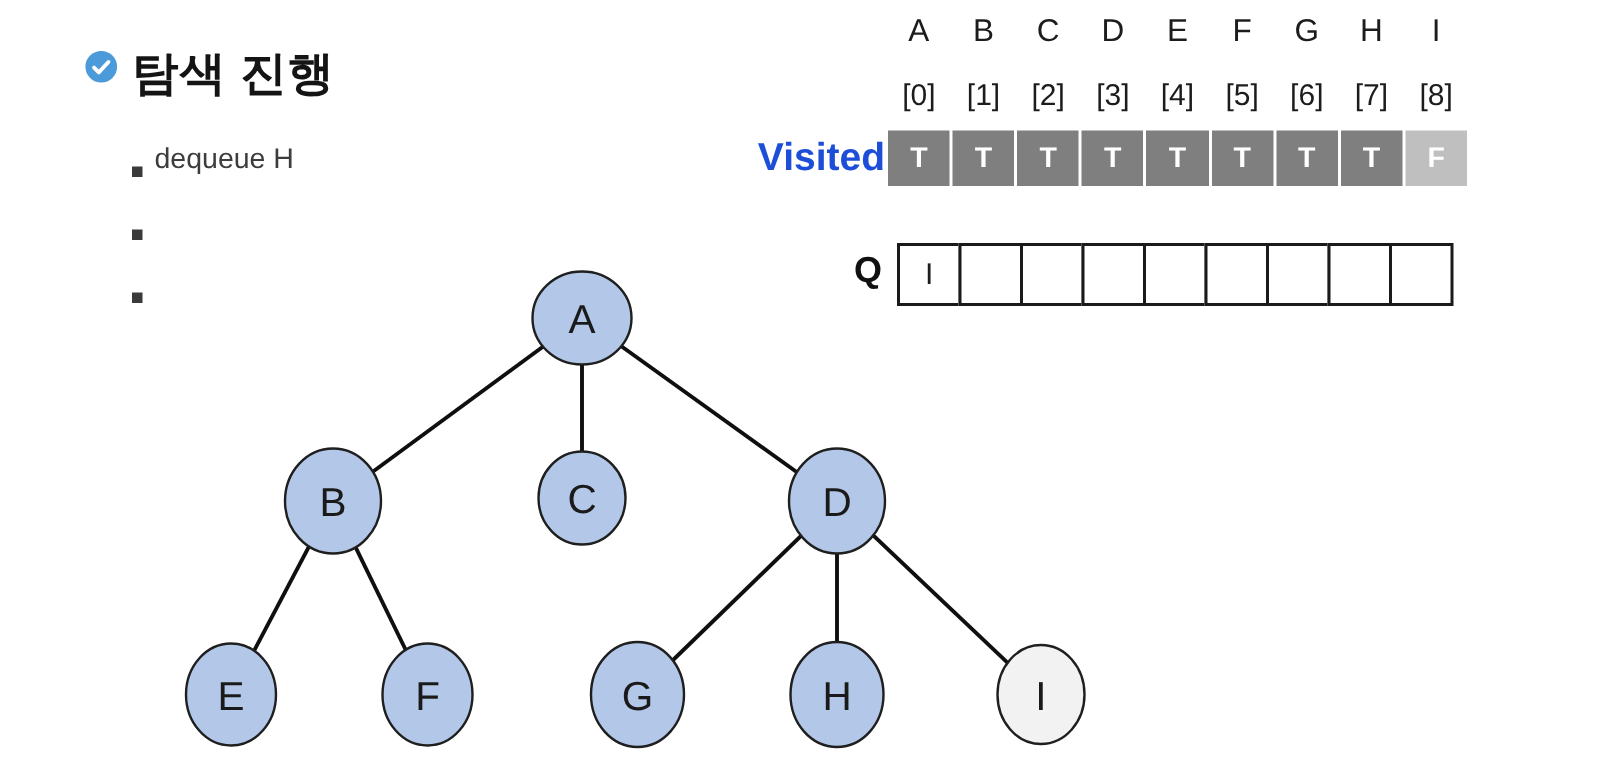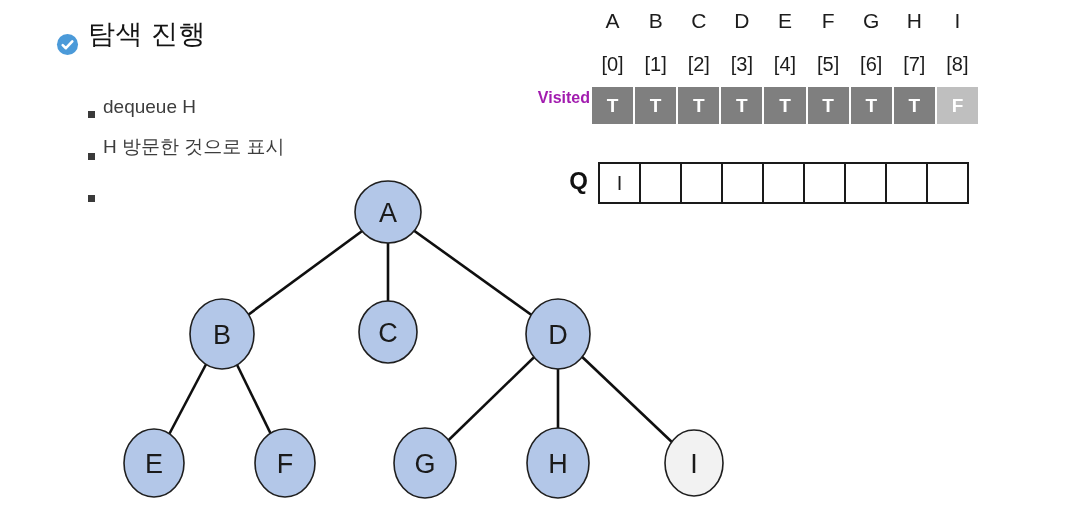--- a/index.html
+++ b/index.html
@@ -6,22 +6,22 @@
   html,body { background:#ffffff; }
   body { font-family:"Liberation Sans", sans-serif; }
   .slide {
     position:relative; width:1080px; height:506px;
     background:#ffffff; overflow:hidden;
   }
   
   .check-icon { position:absolute; left:56px; top:33px; width:23px; height:23px; }
   .check-icon svg { display:block; width:100%; height:100%; }
   .title {
-    position:absolute; left:88px; top:16px;
-    font-size:27px; font-weight:normal; color:#141414; letter-spacing:0.5px;
+    position:absolute; left:88px; top:28px;
+    font-size:31px; font-weight:bold; color:#141414; letter-spacing:0.5px;
   }
   .bullet-list { position:absolute; left:88px; top:76px; }
   .bullet-item { display:flex; align-items:flex-end; height:42px; }
   .bullet-sq {
     width:7px; height:7px; background:#3a3a3a; margin-right:8px; flex:0 0 auto;
   }
   .bullet-text { font-size:19px; color:#3d3d3d; white-space:nowrap; }
   
   .row { position:absolute; display:flex; }
   .letters-row   { left:592px; top:8px;  width:386px; height:26px; gap:2px; }
@@ -31,21 +31,21 @@
     flex:1; display:flex; align-items:center; justify-content:center;
     color:#1c1c1c; font-size:21px;
   }
   .icell { font-size:20px; }
   .vcell {
     flex:1; display:flex; align-items:center; justify-content:center;
     color:#ffffff; font-size:19px; font-weight:bold;
   }
   .visited-label {
     position:absolute; left:440px; top:89px; width:150px; text-align:right;
-    font-size:16px; font-weight:bold; color:#a21caf;
+    font-size:26px; font-weight:bold; color:#1d4ed8;
   }
   .q-label {
     position:absolute; left:440px; top:167px; width:148px; text-align:right;
     font-size:24px; font-weight:bold; color:#111111;
   }
   .queue-row { left:598px; top:162px; width:371px; height:42px; }
   .qcell {
     flex:1; display:flex; align-items:center; justify-content:center;
     background:#ffffff; border:2px solid #1a1a1a; margin-left:-2px;
     color:#1c1c1c; font-size:20px;
@@ -73,21 +73,20 @@
   </div>
   <div class="title">탐색 진행</div>
 
   <div class="bullet-list">
     <div class="bullet-item">
       <span class="bullet-sq"></span>
       <span class="bullet-text">dequeue H</span>
     </div>
     <div class="bullet-item">
       <span class="bullet-sq"></span>
-      <span class="bullet-text">H 방문한 것으로 표시</span>
     </div>
     <div class="bullet-item">
       <span class="bullet-sq"></span>
     </div>
   </div>
 
   <div class="row letters-row">
       <div class="hcell">A</div>
       <div class="hcell">B</div>
       <div class="hcell">C</div>

